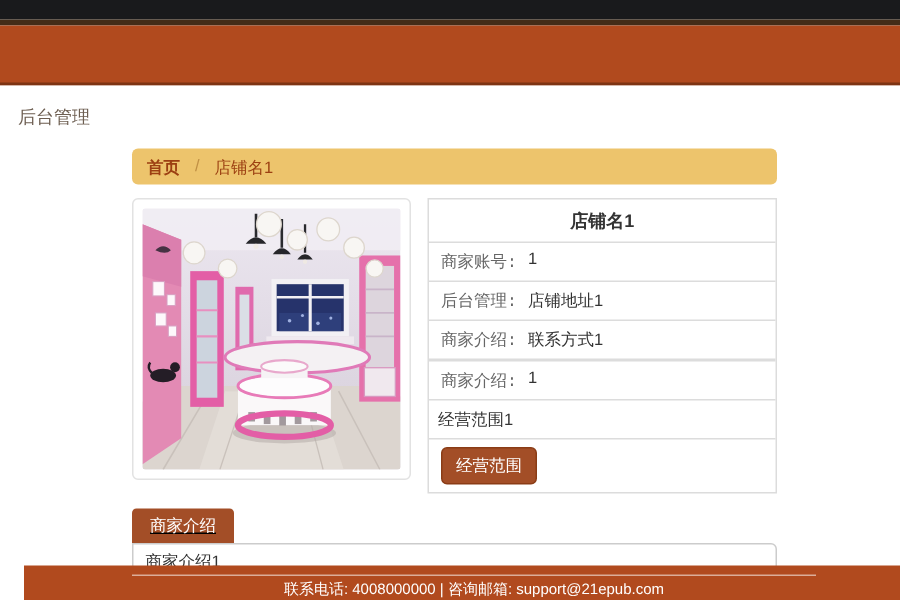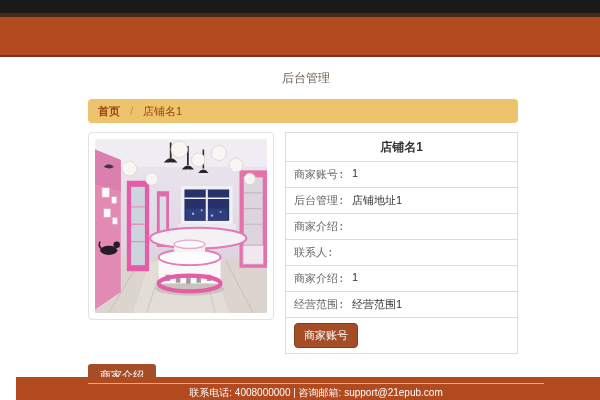--- a/index.html
+++ b/index.html
@@ -5,21 +5,21 @@
   * { margin: 0; padding: 0; box-sizing: border-box; }
   html, body { width: 600px; height: 400px; overflow: hidden; }
   body {
     font-family: "Liberation Sans", "DejaVu Sans", sans-serif;
     background: #ffffff;
     position: relative;
   }
   .os-topbar { height: 13px; background: #191a1c; }
   .topbar-accent { height: 4px; background: #432c18; }
   .site-header { height: 40px; background: #b14a1e; border-bottom: 2px solid #7d3413; }
-  .admin-navbar { height: 42px; background: #ffffff; display: flex; align-items: center; justify-content: center; }
+  .admin-navbar { height: 42px; background: #ffffff; display: flex; align-items: center; }
   .brand { margin-left: 12px; font-size: 12px; color: #6d5e51; cursor: pointer; }
 
   .container { width: 430px; margin-left: 88px; }
 
   .breadcrumb {
     height: 24px; background: #edc46c; border-radius: 4px;
     display: flex; align-items: center; padding: 10px 10px; font-size: 11px;
   }
   .breadcrumb .home { color: #9c4012; font-weight: bold; cursor: pointer; }
   .breadcrumb .sep { color: #c09044; margin: 0 10px; }
@@ -38,21 +38,21 @@
   .it-row { display: flex; border-bottom: 1px solid #dcdcdc; }
   .it-label { width: 60px; padding: 5px 0 5px 8px; color: #666; flex-shrink: 0; font-family: Liberation Mono, monospace; }
   .it-value { padding: 5px 0 5px 6px; color: #333; }
   .it-action { padding: 5px 8px; }
   .book-btn {
     background: #a34e27; color: #fff; border: 1px solid #8a3c16;
     font-size: 11px; padding: 4px 9px; border-radius: 4px; cursor: pointer;
     font-family: "Liberation Sans", "DejaVu Sans", sans-serif;
   }
 
-  .tabs { display: flex; margin-top: 10px; align-items: flex-end; }
+  .tabs { display: flex; margin-top: 10px; align-items: flex-end; text-decoration: underline; }
   .tab { font-size: 11px; padding: 4px 12px; cursor: pointer; }
   .tab.active { background: #a34e27; color: #fff; border-radius: 3px 3px 0 0; }
   .tab.inactive { color: #a34e27; margin-left: 14px; }
   .tab-content {
     border: 1px solid #cccccc; border-radius: 0 4px 4px 4px; background: #fff;
     font-size: 11px; color: #333; padding: 4px 8px; min-height: 21px;
   }
 
   .footer {
     position: absolute; left: 16px; bottom: 0; width: 600px; height: 23px;
@@ -176,34 +176,33 @@
       <div class="it-row">
         <div class="it-label">商家账号:</div>
         <div class="it-value">1</div>
       </div>
       <div class="it-row">
         <div class="it-label">后台管理:</div>
         <div class="it-value">店铺地址1</div>
       </div>
       <div class="it-row">
         <div class="it-label">商家介绍:</div>
-      </div>
-      <div class="it-row">
-        <div class="it-label">联系人:</div>
+        <div class="it-value">联系方式1</div>
+      </div>
+      <div class="it-row">
       </div>
       <div class="it-row">
         <div class="it-label">商家介绍:</div>
         <div class="it-value">1</div>
       </div>
       <div class="it-row">
-        <div class="it-label">经营范围:</div>
         <div class="it-value">经营范围1</div>
       </div>
       <div class="it-action">
-        <button class="book-btn">商家账号</button>
+        <button class="book-btn">经营范围</button>
       </div>
     </div>
   </div>
 
   <div class="tabs">
     <div class="tab active">商家介绍</div>
   </div>
   <div class="tab-content">商家介绍1</div>
 
 </div>

